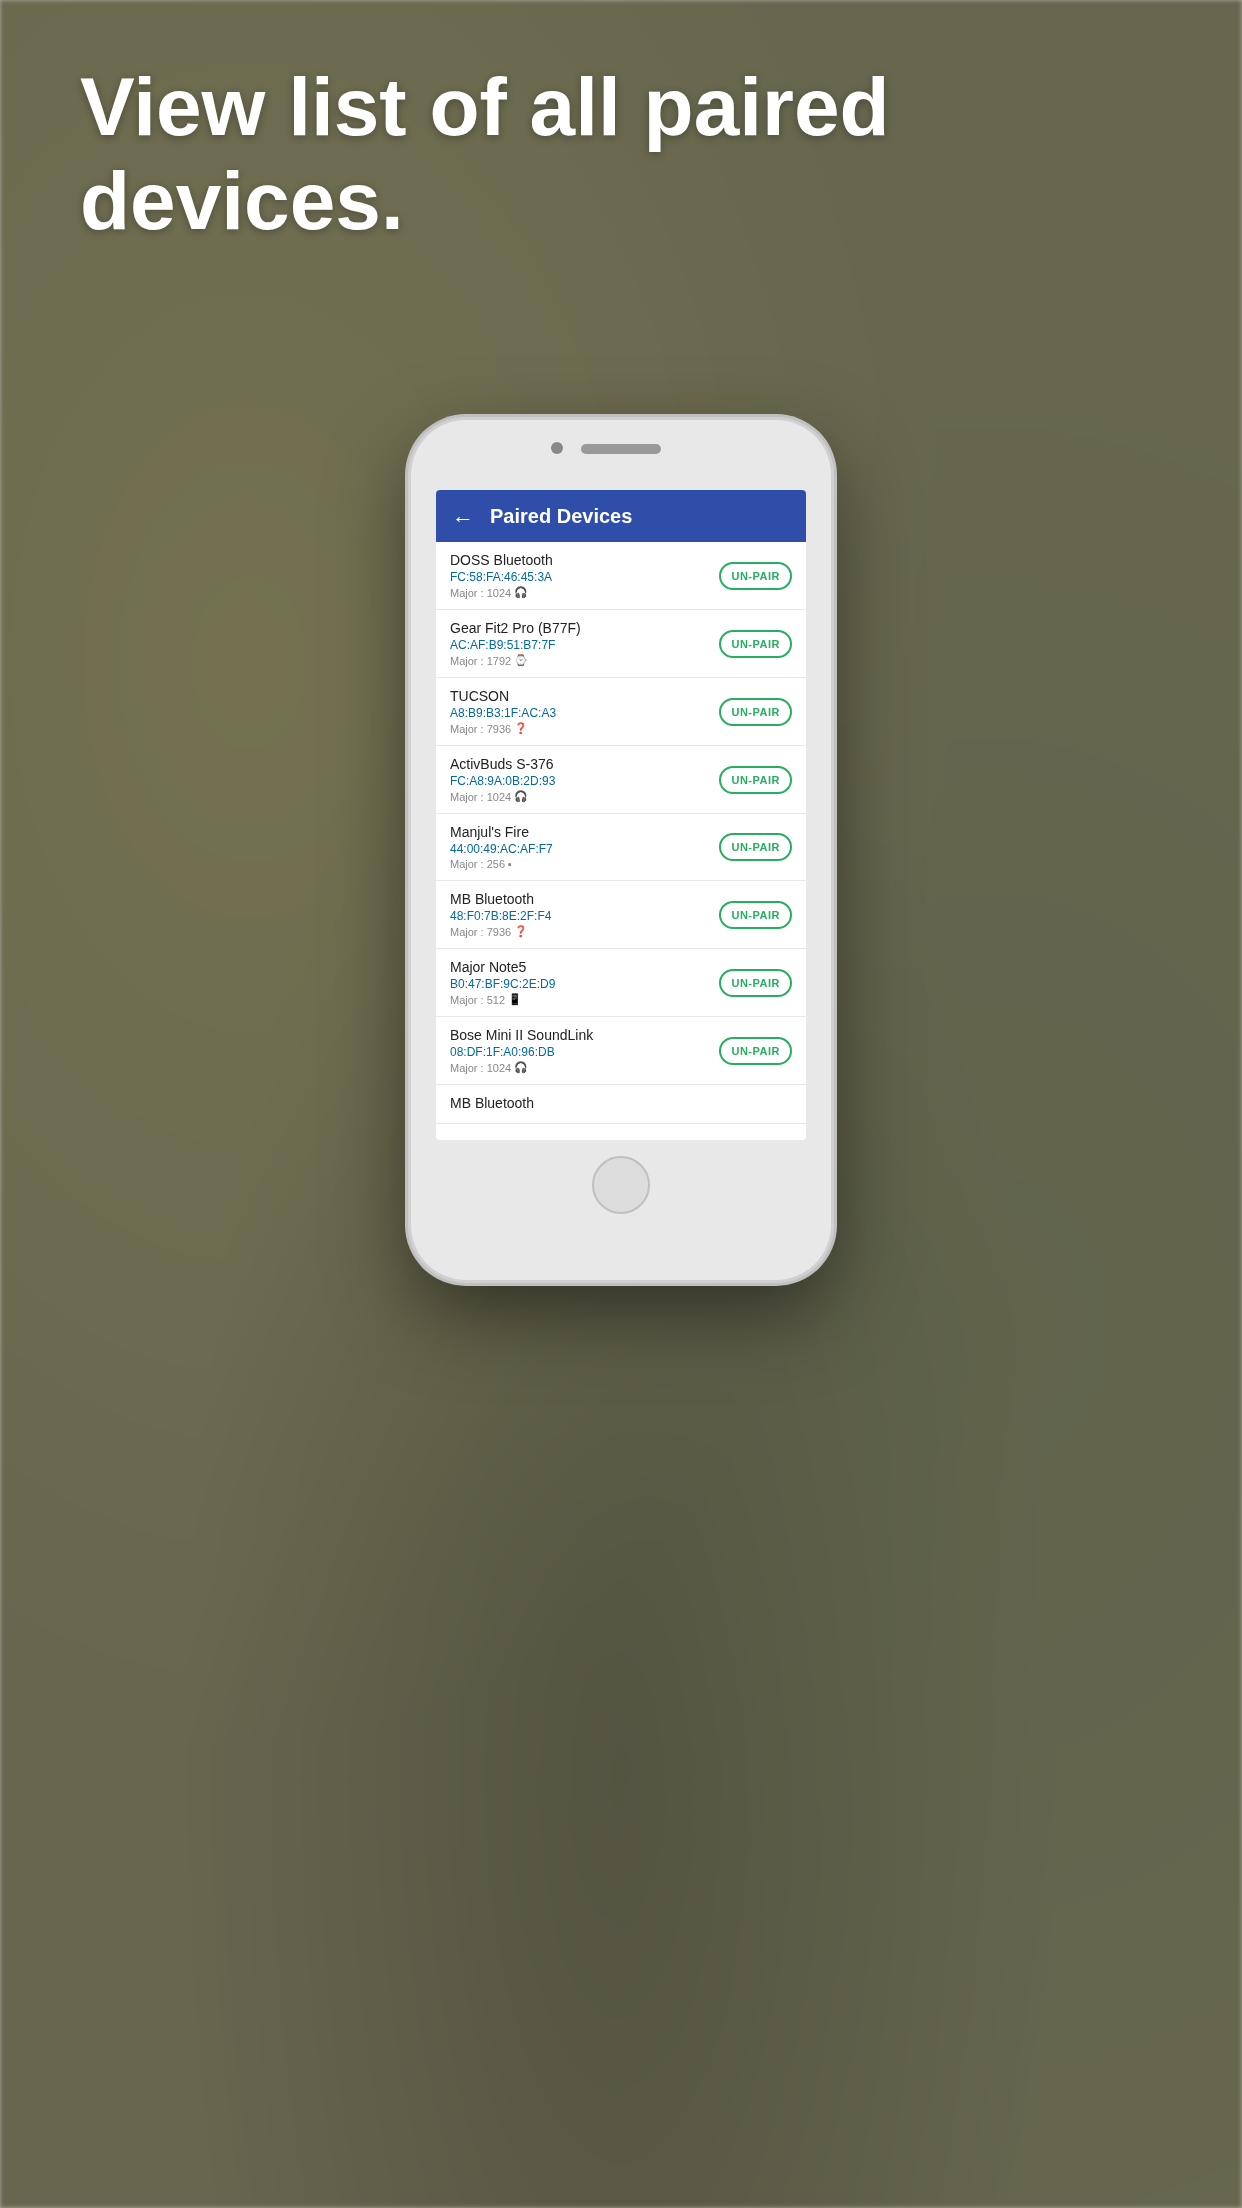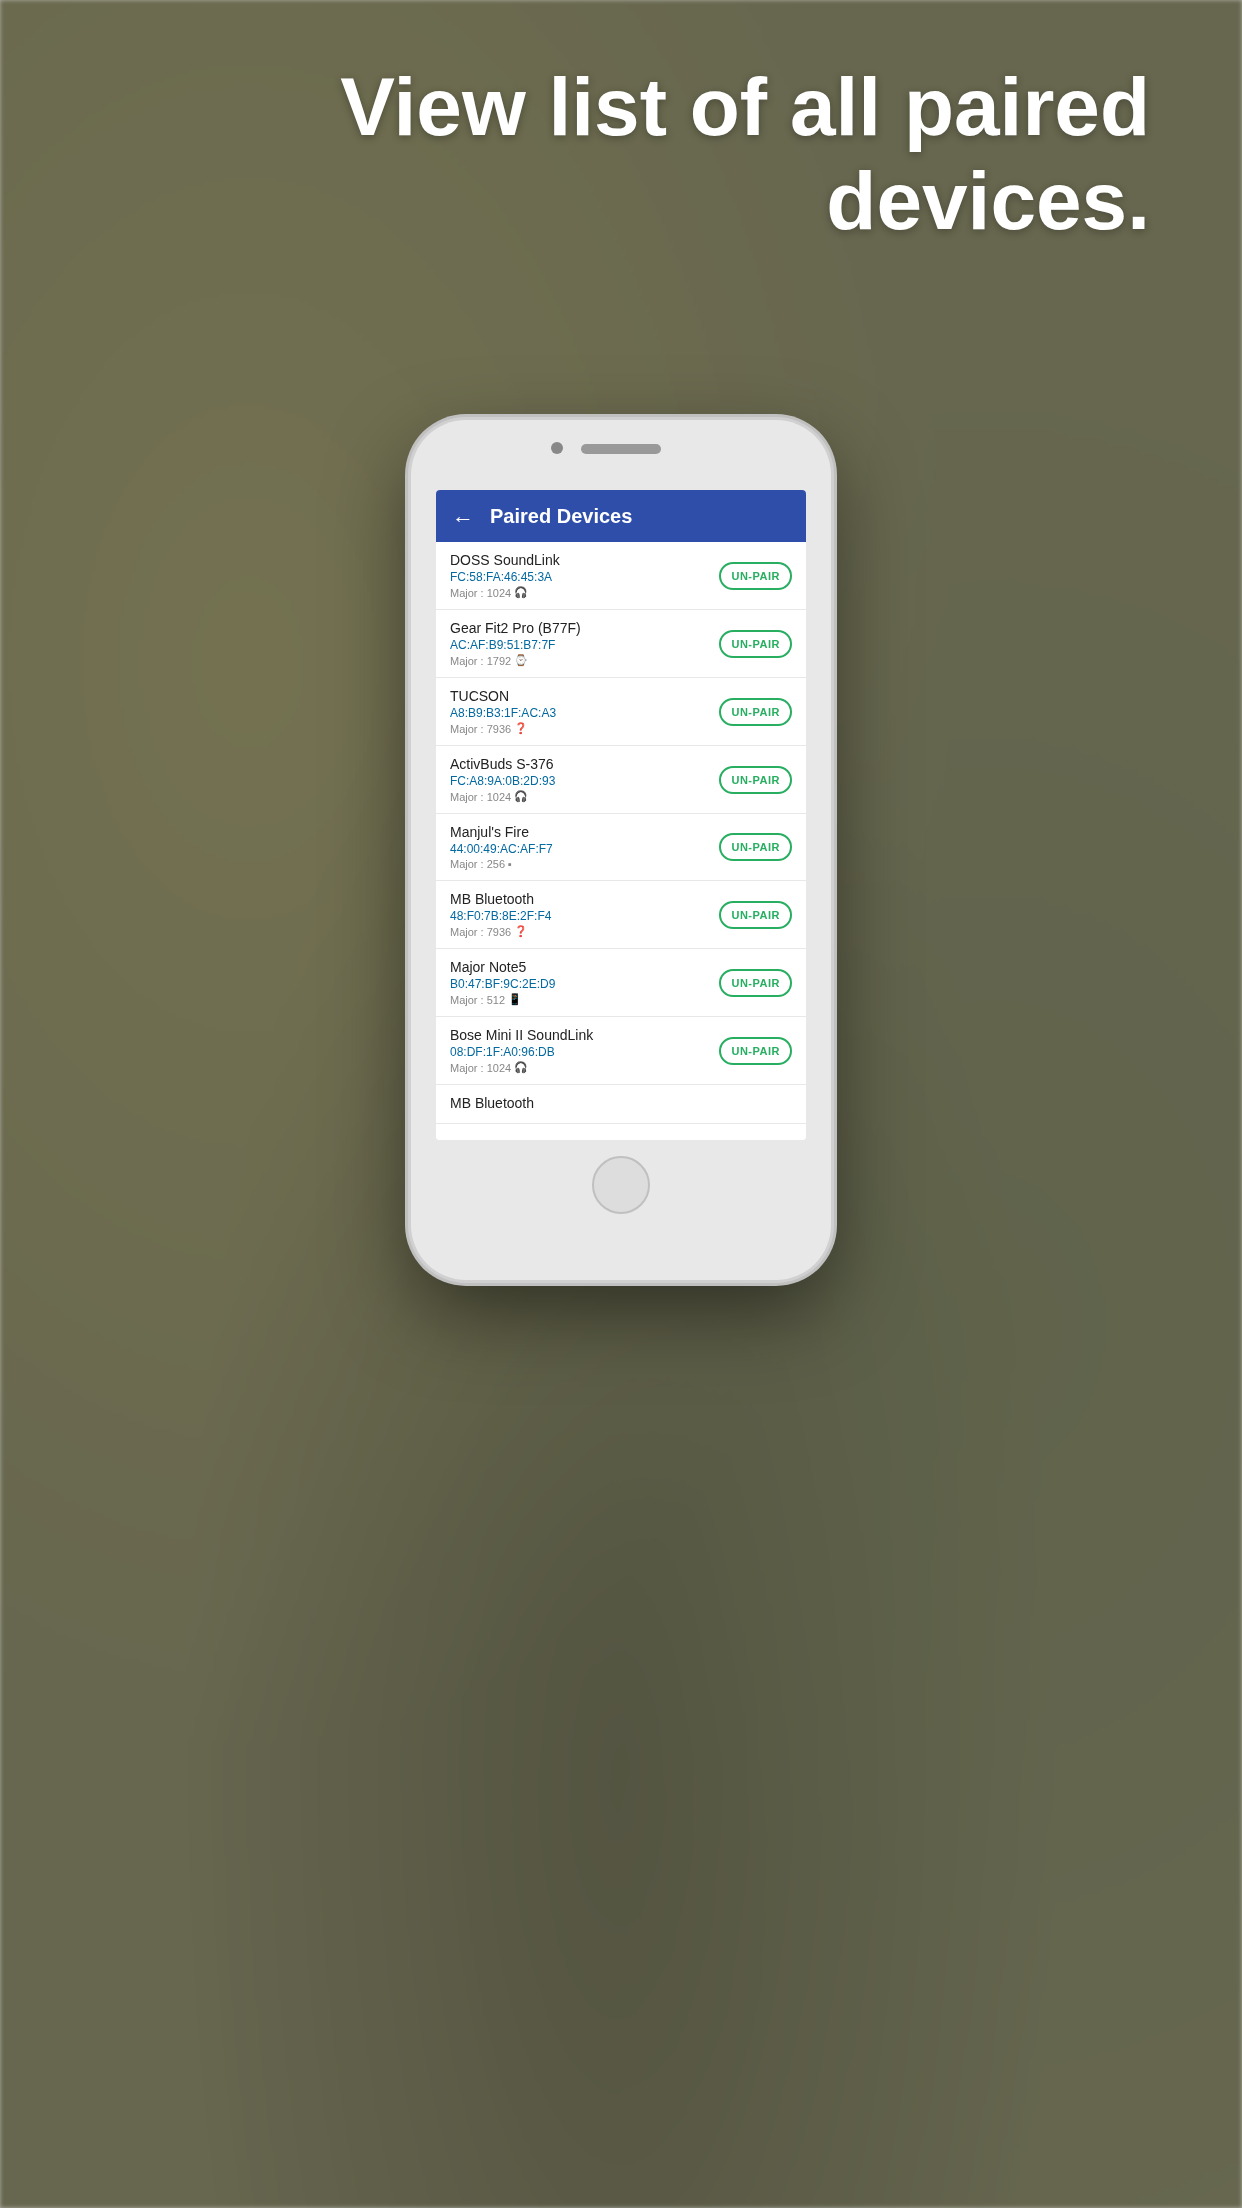--- a/index.html
+++ b/index.html
@@ -25,22 +25,22 @@
 
     .bg-overlay {
       position: absolute;
       inset: 0;
       background: rgba(80,80,60,0.45);
     }
 
     .headline {
       position: absolute;
       top: 60px;
-      left: 0; right: 12px;
-      text-align: right;
+      left: 0; right: 4px;
+      text-align: left;
       color: #fff;
       font-size: 82px;
       font-weight: 800;
       line-height: 1.15;
       padding: 0 80px;
       text-shadow: 0 2px 8px rgba(0,0,0,0.3);
     }
 
     
     .phone-frame {
@@ -218,21 +218,21 @@
 
     <div class="app-header">
       <span class="back-arrow">←</span>
       <span class="header-title">Paired Devices</span>
     </div>
 
     <div class="device-list" id="device-list-container">
 
     <div class="device-item">
     <div class="device-info">
-      <div class="device-name">DOSS SoundLink</div>
+      <div class="device-name">DOSS Bluetooth</div>
       <div class="device-mac">FC:58:FA:46:45:3A</div>
       <div class="device-meta">
       <span>Major : 1024</span>
       <span>🎧</span>
     </div>
     </div>
     <button class="unpair-btn">UN-PAIR</button>
   </div>
         <div class="device-item">
     <div class="device-info">

